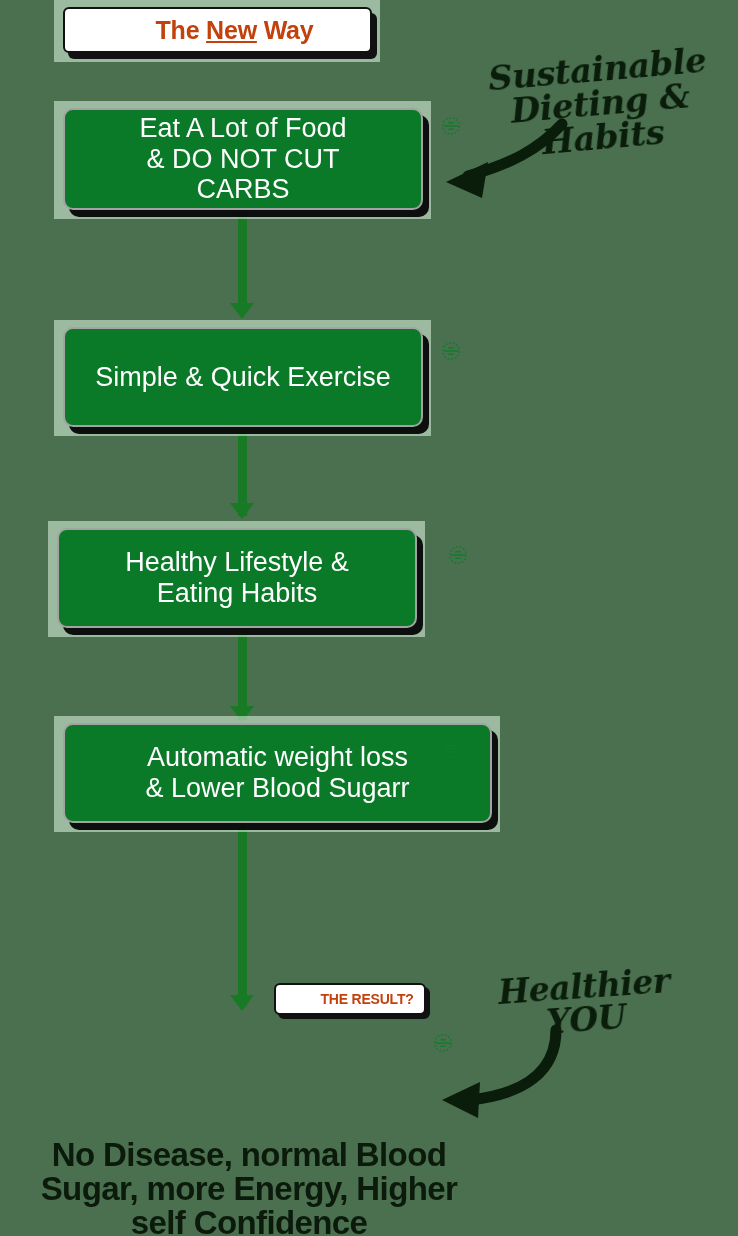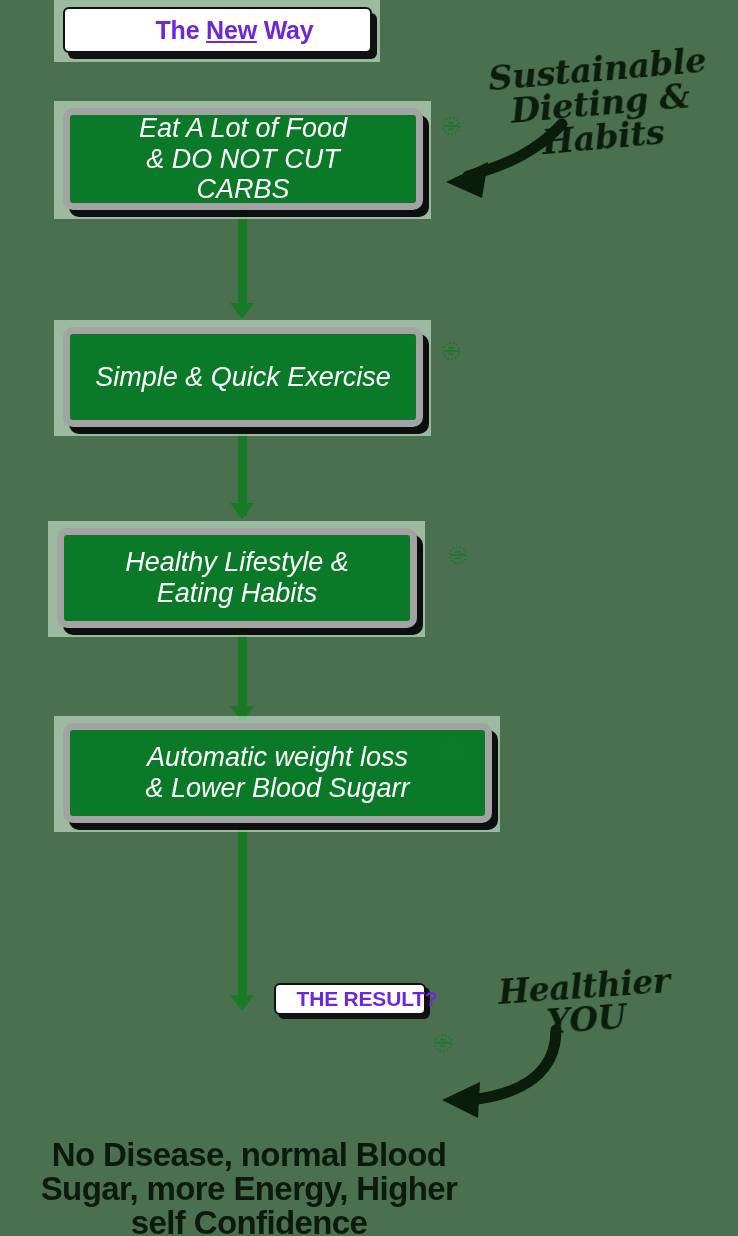--- a/index.html
+++ b/index.html
@@ -35,45 +35,44 @@
   .chip {
     position: absolute;
     box-sizing: border-box;
     background: #ffffff;
     border: 2px solid #111111;
     border-radius: 6px;
     box-shadow: 5px 6px 0 #111111;
     display: flex;
     align-items: center;
     justify-content: center;
-    color: #6d28d9;
+    color: #c2410c;
     font-weight: bold;
     letter-spacing: -0.2px;
     padding-left: 34px;
   }
   .chip-inner { white-space: nowrap; }
   .chip u { text-decoration: underline; text-underline-offset: 2px; }
 
   
   .card {
     width: 100%;
     height: 100%;
     box-sizing: border-box;
     background: #0a7a28;
-    border: 7px solid #a3a3a3;
+    border: 2px solid #a3a3a3;
     border-radius: 10px;
     box-shadow: 6px 7px 0 rgba(0,0,0,0.92);
     display: flex;
     align-items: center;
     justify-content: center;
     text-align: center;
     color: #ffffff;
     line-height: 1.14;
     padding: 4px 0;
-    font-style: italic;
   }
   .card-text { white-space: pre-line; }
 
   .card.thin   { font-weight: 400; font-size: 27px; }
   .card.bold   { font-weight: bold; font-size: 29px; letter-spacing: -0.3px; }
 
   
   .connector {
     position: absolute;
     width: 9px;
@@ -197,21 +196,21 @@
 &amp; Lower Blood Sugarr</span>
     </div>
   </div>
   <div class="handle-icon" style="left:442px; top:738px;">
     <svg viewBox="0 0 24 24" fill="none" stroke="currentColor" stroke-width="1.6">
       <circle cx="12" cy="12" r="9" stroke-dasharray="2 2"></circle>
       <path d="M4 12h16M9 8.5h6M9 15.5h6"></path>
     </svg>
   </div>
 
-  <div class="chip" style="left:274px; top:983px; width:152px; height:32px; font-size:21px; box-shadow:4px 4px 0 #111111;">
+  <div class="chip" style="left:274px; top:983px; width:152px; height:32px; font-size:14px; box-shadow:4px 4px 0 #111111;">
     <span class="chip-inner">THE RESULT?</span>
   </div>
 
   <div class="handle-icon" style="left:432px; top:1032px;">
     <svg viewBox="0 0 24 24" fill="none" stroke="currentColor" stroke-width="1.6">
       <circle cx="12" cy="12" r="9" stroke-dasharray="2 2"></circle>
       <path d="M4 12h16M9 8.5h6M9 15.5h6"></path>
     </svg>
   </div>
 

